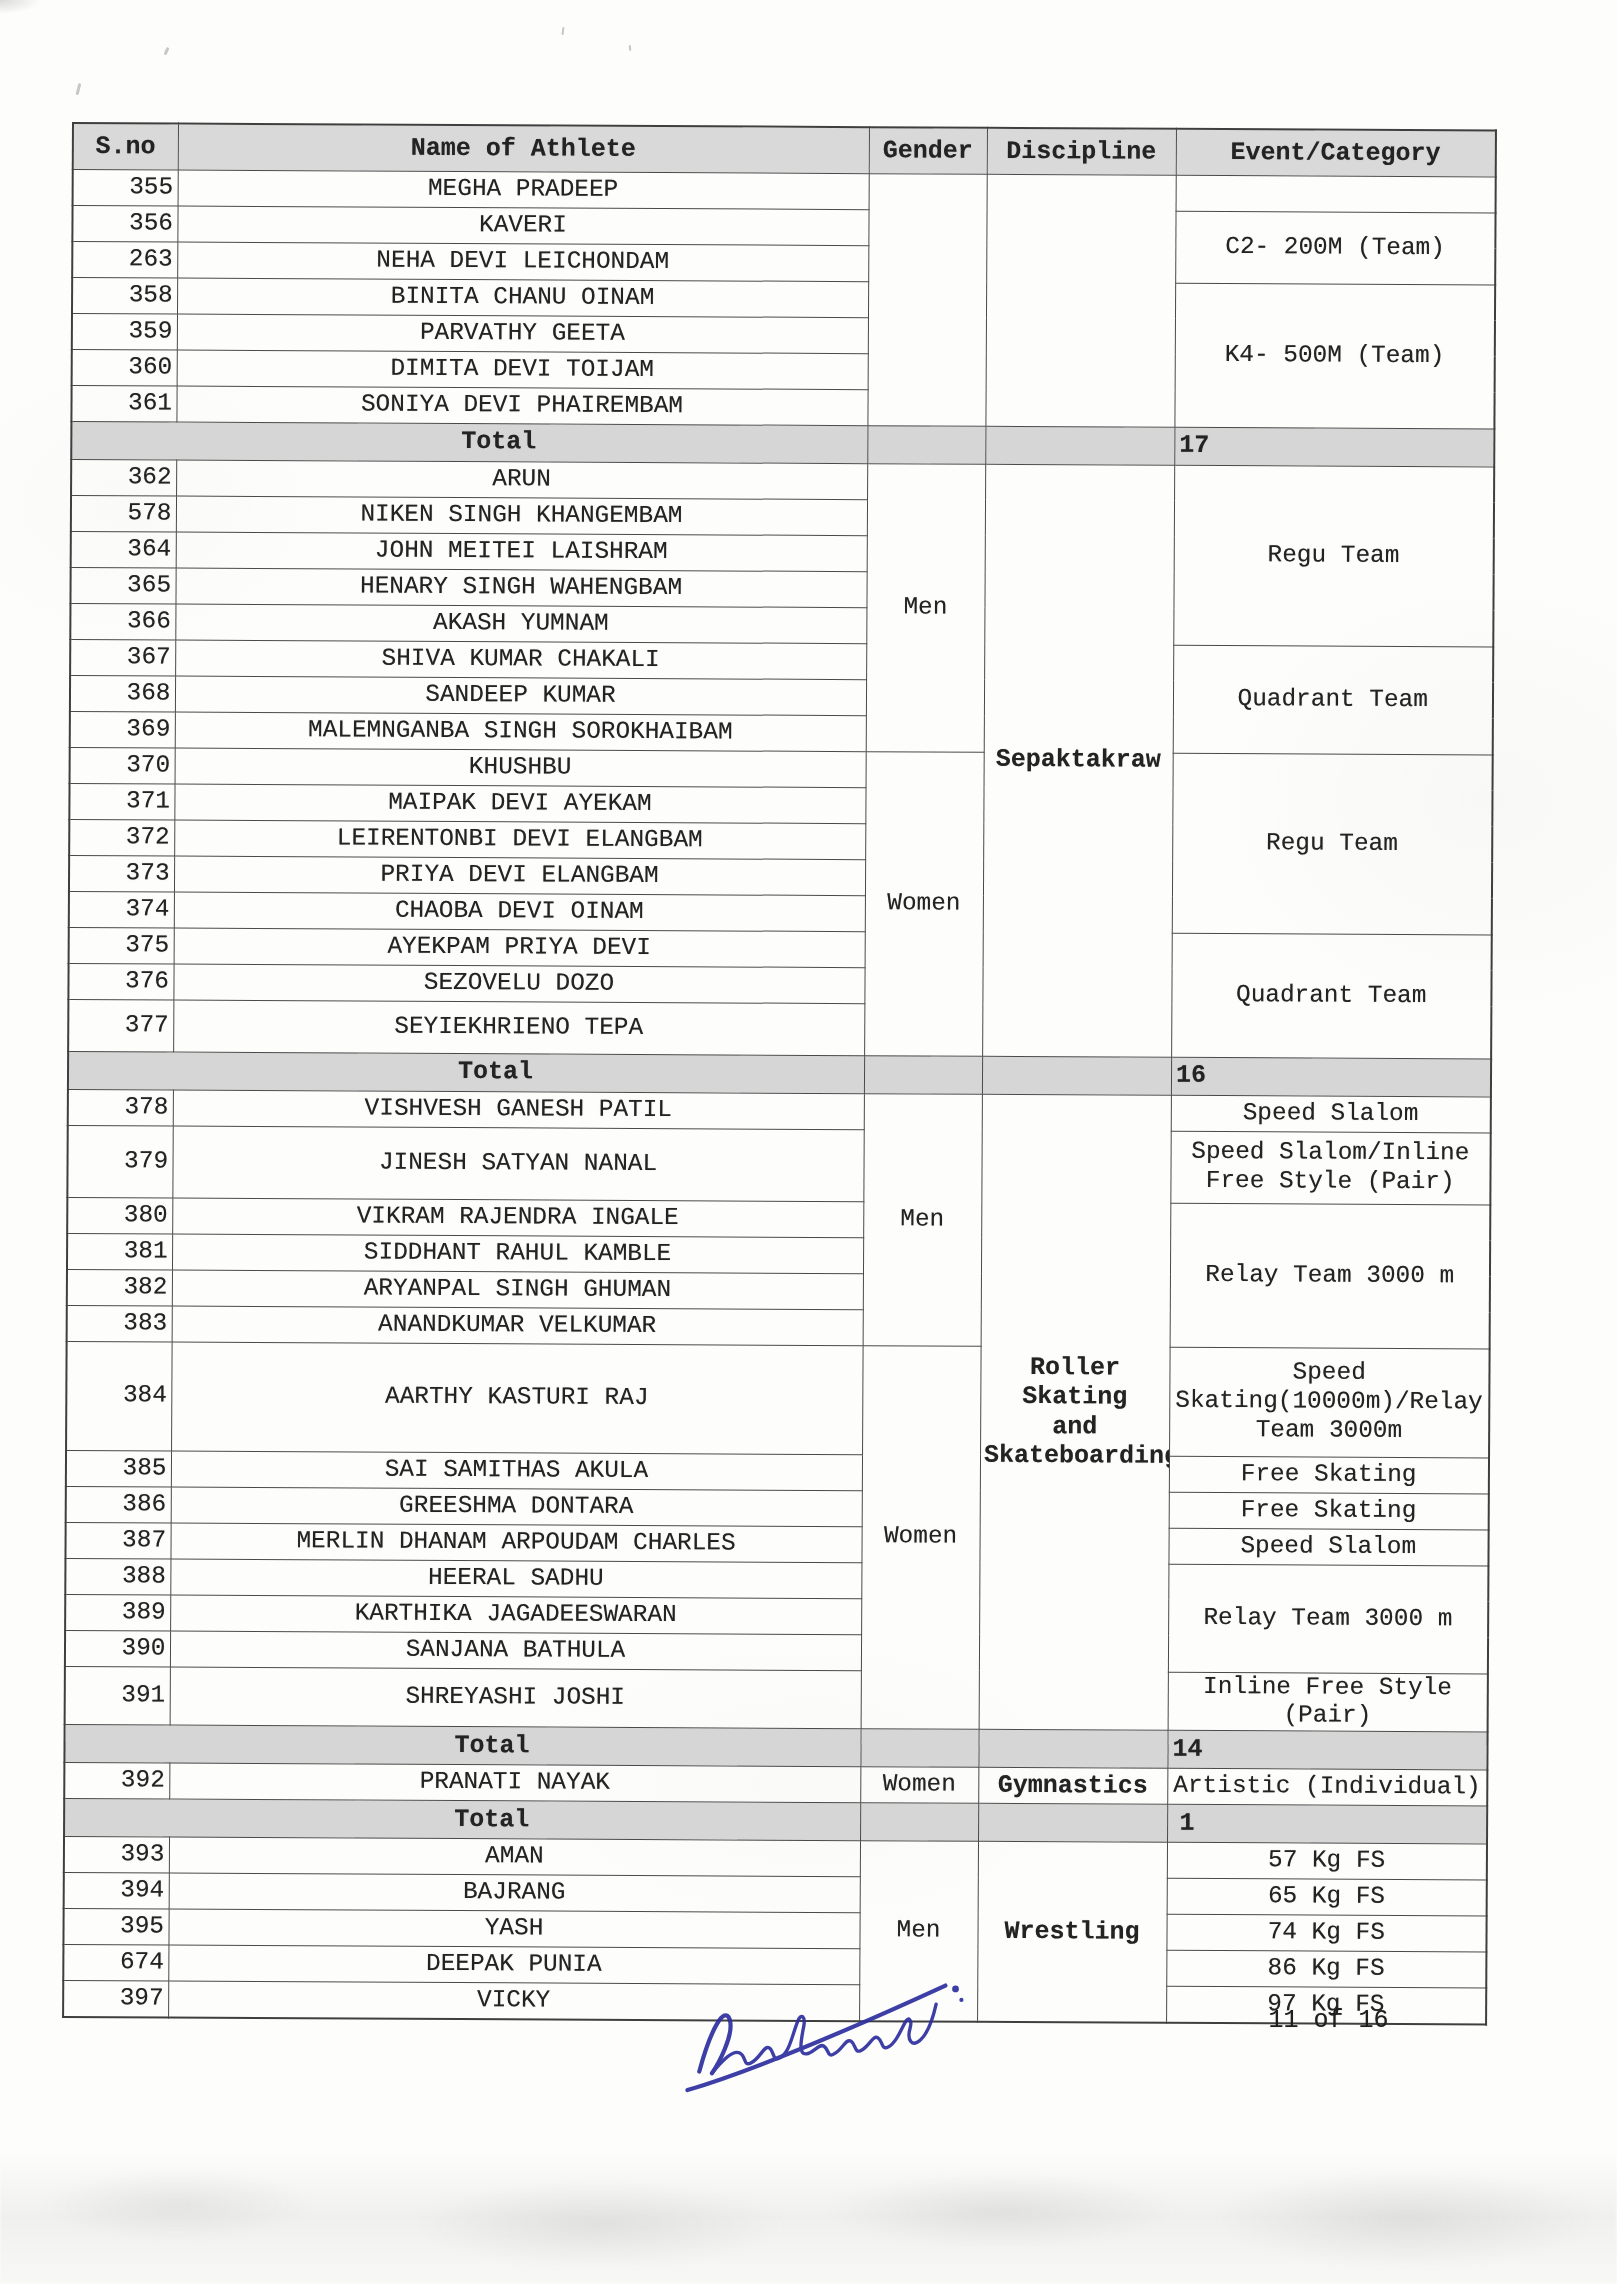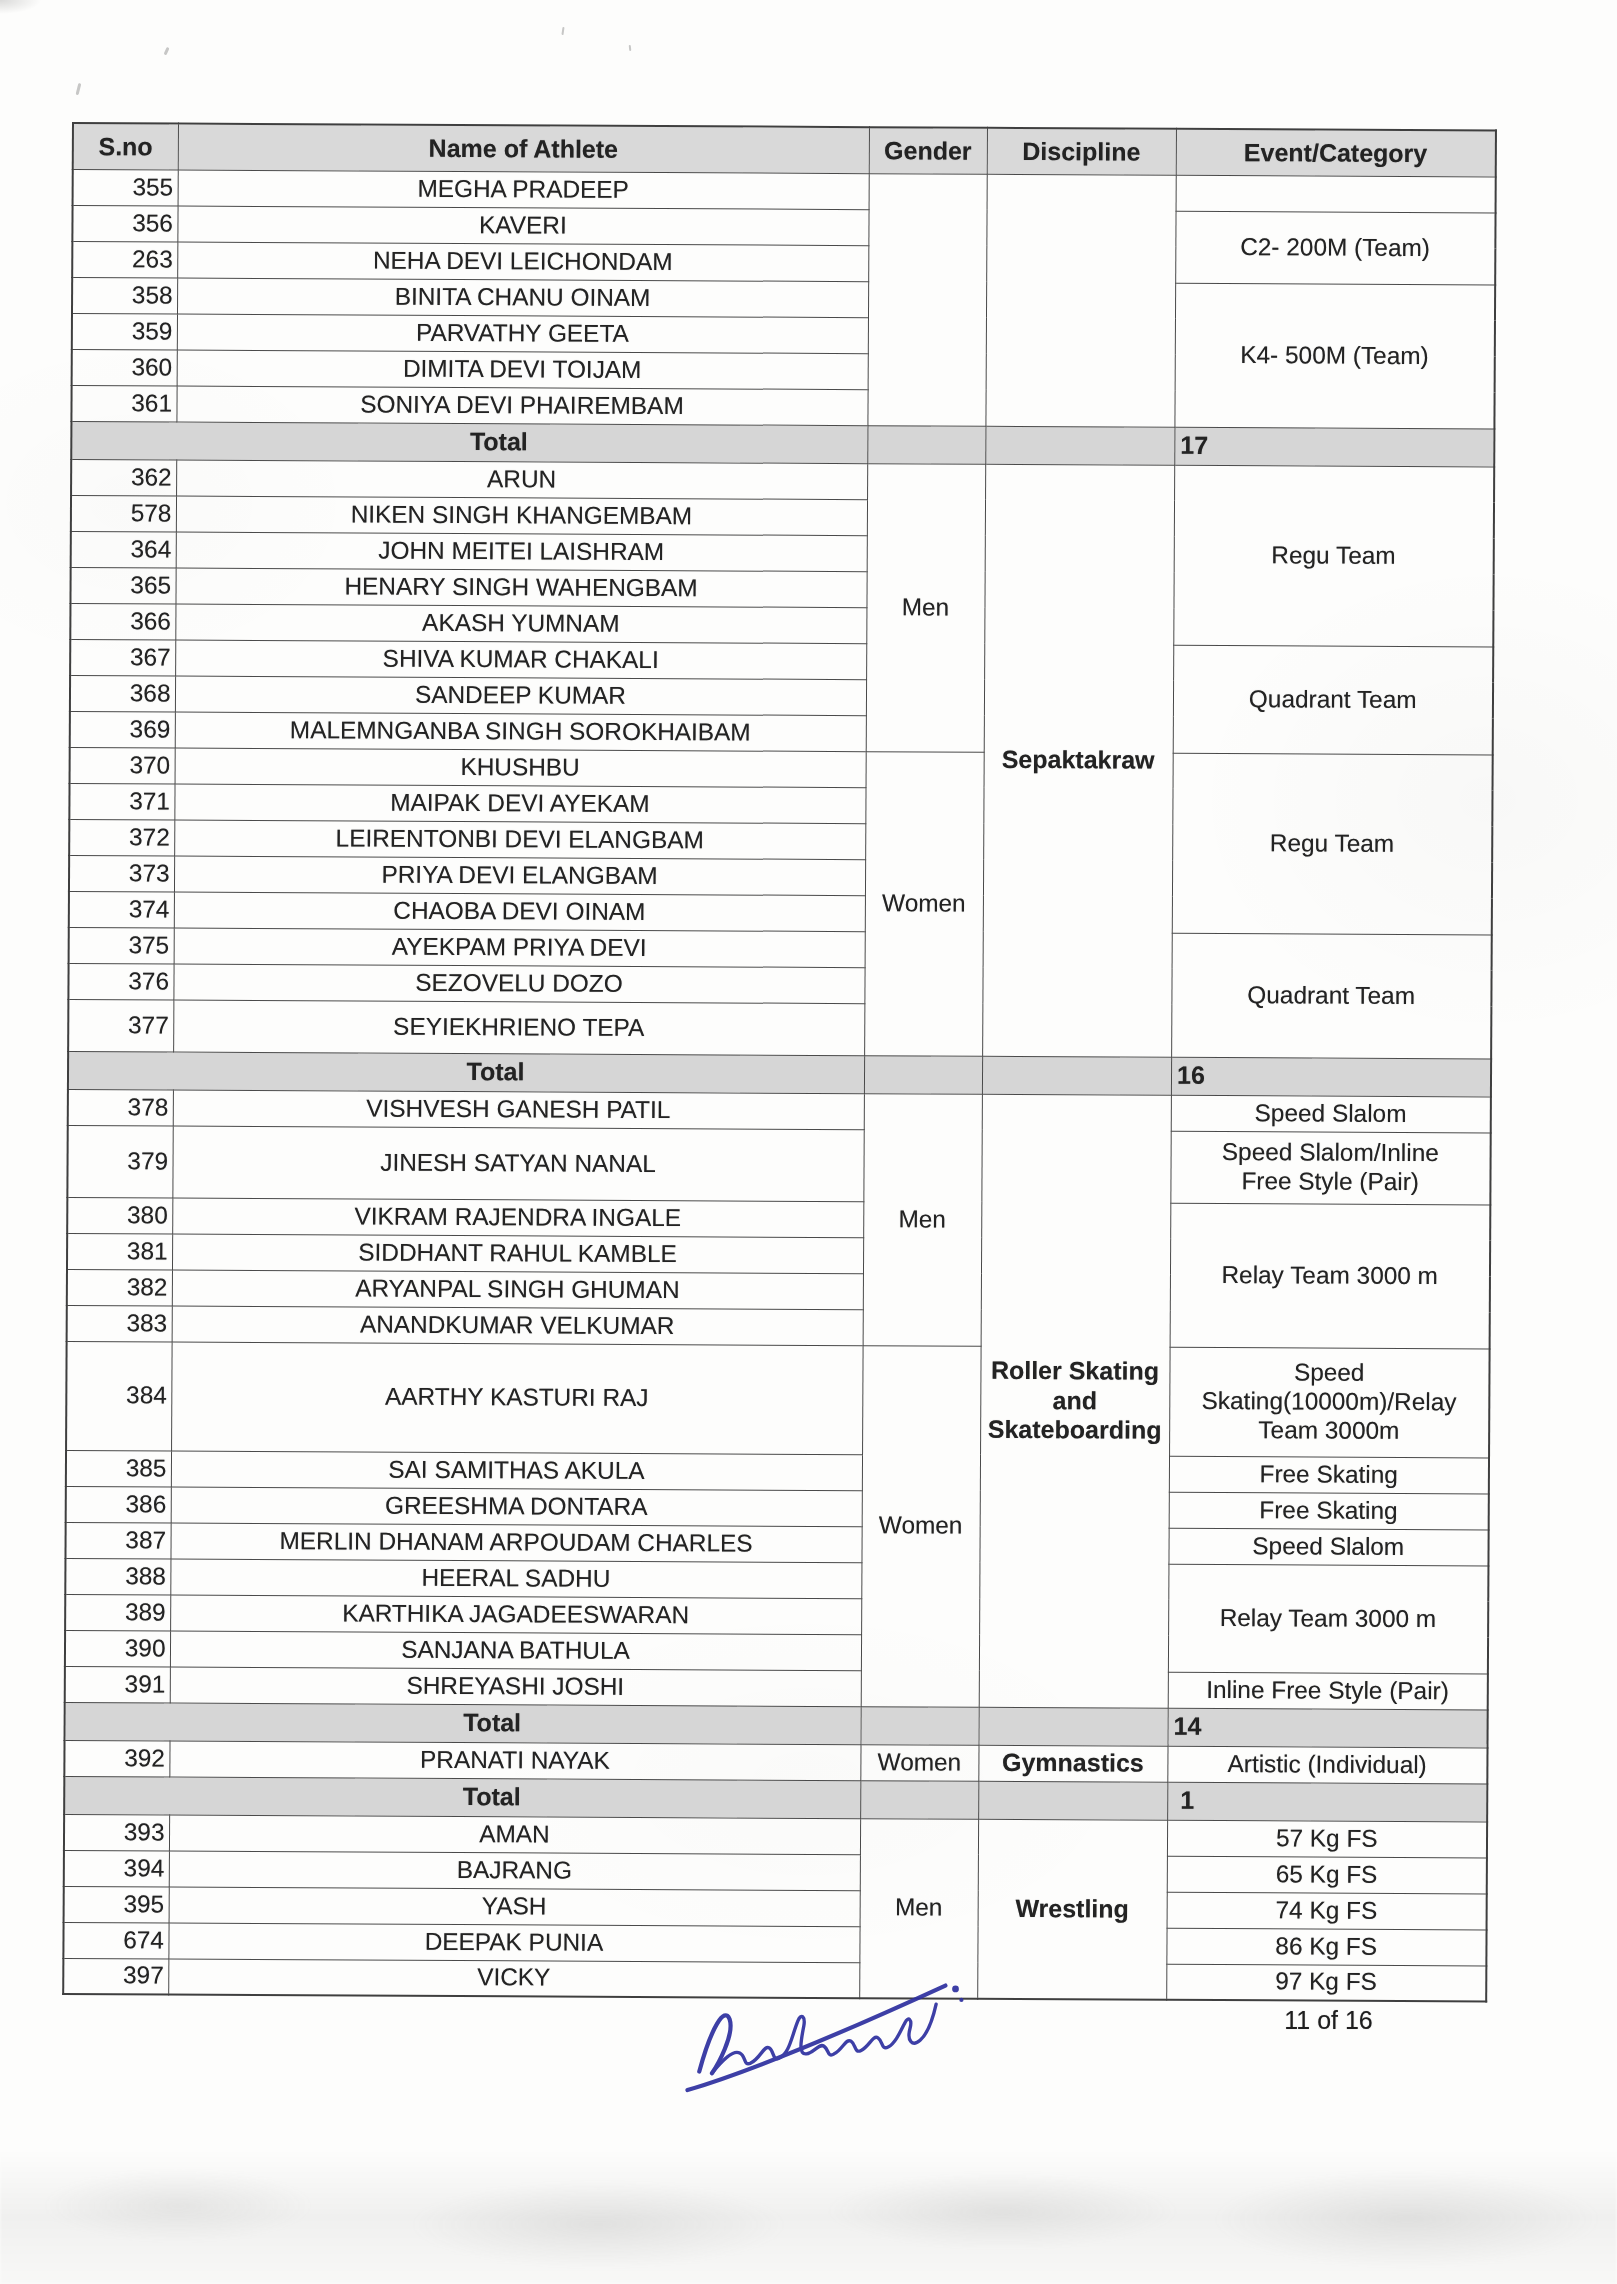--- a/index.html
+++ b/index.html
@@ -9,20 +9,21 @@
     font-family:"Liberation Sans", sans-serif;
   }
   .page{
     position:absolute;inset:0;
     background:
       radial-gradient(59px 20px at 0% 0%, rgba(0,0,0,.14), transparent 70%),
       radial-gradient(354px 253px at 8% 22%, rgba(0,0,0,.012), transparent 70%),
       radial-gradient(438px 354px at 92% 35%, rgba(0,0,0,.018), transparent 70%),
       radial-gradient(505px 270px at 50% 78%, rgba(0,0,0,.012), transparent 70%),
       #fdfdfc;
+    font-family: Liberation Mono, monospace;
   }
   
   .speck{position:absolute;background:#6f6f6f;opacity:.38;border-radius:1.7px;}
   .s1{left:77px;top:83px;width:2.5px;height:11.8px;transform:rotate(14deg);}
   .s2{left:165px;top:47px;width:2.5px;height:8.4px;transform:rotate(24deg);}
   .s3{left:562px;top:27px;width:1.7px;height:7.6px;transform:rotate(8deg);}
   .s4{left:629px;top:45px;width:1.7px;height:5.9px;transform:rotate(-6deg);}
 
   .sheet{position:absolute;left:72px;top:122px;transform:rotate(.3deg);transform-origin:0 0;}
   table{border-collapse:collapse;table-layout:fixed;width:1423px;border:2.5px solid #3f3f3f;}

